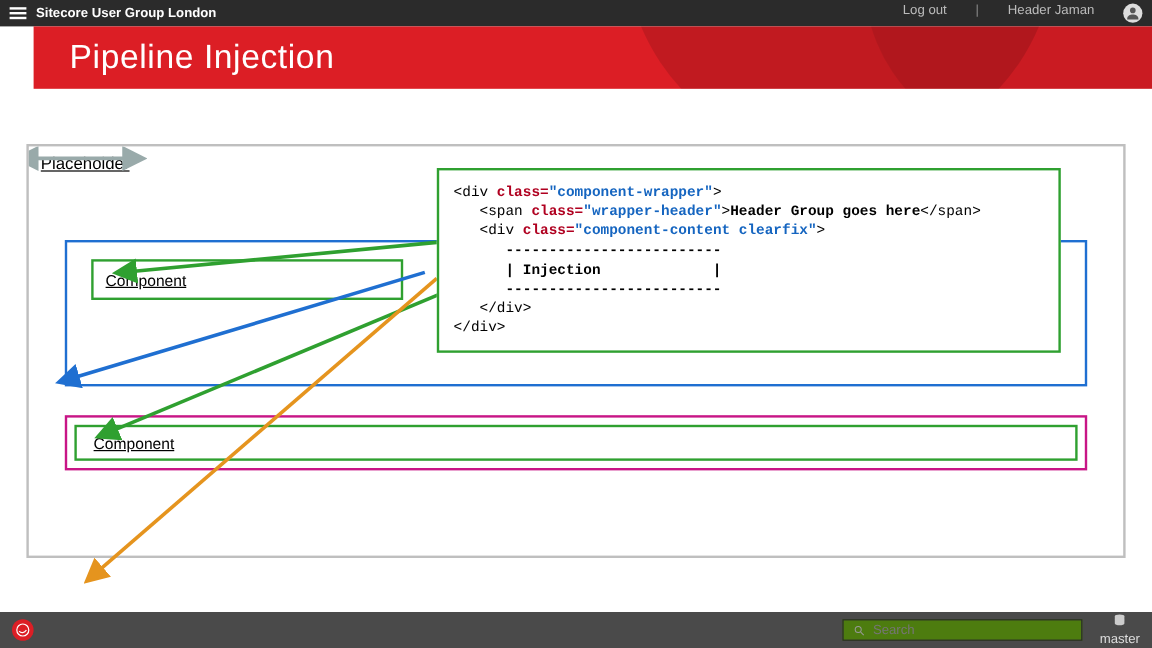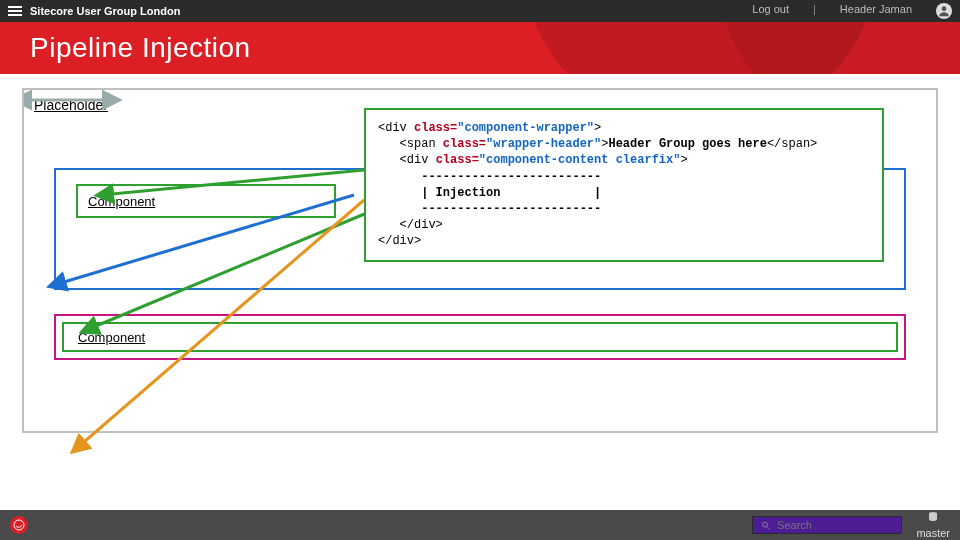--- a/index.html
+++ b/index.html
@@ -10,30 +10,30 @@
   .topbar .hamburger { display:inline-flex; flex-direction:column; justify-content:center; gap:2px; width:14px; height:12px; margin-right:8px; }
   .topbar .hamburger span { display:block; height:2px; background:#fff; }
   .topbar .title { font-weight:600; }
   .topbar .spacer { flex:1; }
   .topbar .right { display:flex; align-items:flex-start; gap:24px; color:#bbb; }
   .topbar .divider { color:#888; }
   .topbar .avatar { width:16px; height:16px; border-radius:50%; background:#ddd; display:flex; align-items:center; justify-content:center; }
   .topbar .avatar svg { width:14px; height:14px; }
 
   
-  .banner { position:relative; height:52px; background:#dc1e25; overflow:hidden; }
+  .banner { position:relative; height:52px; background:#dc1e25; overflow:hidden;margin-left:28px; }
   .banner::before, .banner::after { content:""; position:absolute; border-radius:50%; background:rgba(0,0,0,0.12); }
   .banner::before { width:360px; height:360px; right:80px; top:-250px; }
   .banner::after  { width:280px; height:280px; right:-40px; top:-180px; background:rgba(0,0,0,0.08);}
   .banner h1 { position:relative; color:#fff; font-weight:400; font-size:28px; line-height:52px; padding-left:30px; letter-spacing:0.5px; }
 
   
   .content { position:relative; width:960px; height:436px; padding:14px 22px 0 22px; }
 
-  .placeholder-box { position:relative; border:2px solid #bfbfbf; width:100%; height:345px; padding:6px 10px; }
+  .placeholder-box { position:relative; border:2px solid #bfbfbf; width:100%; height:345px; padding:6px 10px;margin-top:32px; }
   .placeholder-label { font-size:14px; text-decoration:underline; font-weight:500; }
 
   .blue-box { position:absolute; left:30px; right:30px; top:78px; height:122px; border:2px solid #1f6fd1; }
   .green-box { position:absolute; left:52px; top:94px; width:260px; height:34px; border:2px solid #2fa030; display:flex; align-items:center; padding-left:10px; }
   .green-box .lbl { text-decoration:underline; font-size:13px; font-weight:500; }
 
   .magenta-box { position:absolute; left:30px; right:30px; top:224px; height:46px; border:2px solid #c81586; display:flex; align-items:center; padding-left:22px; }
   .magenta-box::after { content:""; position:absolute; inset:6px; border:2px solid #2fa030; pointer-events:none; }
   .magenta-box .lbl { position:relative; z-index:2; text-decoration:underline; font-size:13px; font-weight:500; }
 
@@ -46,21 +46,21 @@
   .tok-text  { color:#000; font-weight:700; }
 
   
   .arrows { position:absolute; left:0; top:0; width:916px; height:370px; pointer-events:none; z-index:5; }
 
   
   .footer { position:absolute; left:0; bottom:0; width:960px; height:30px; background:#4a4a4a; display:flex; align-items:center; padding:0 10px; gap:14px; }
   .footer .logo { width:18px; height:18px; border-radius:50%; background:#dc1e25; display:flex; align-items:center; justify-content:center; }
   .footer .logo svg { width:12px; height:12px; }
   .footer .spacer { flex:1; }
-  .footer .search { display:flex; align-items:center; gap:6px; background:#4c1d95; border:1px solid #2a2a2a; padding:2px 8px; color:#999; font-size:11px; width:150px; }
+  .footer .search { display:flex; align-items:center; gap:6px; background:#4d7c0f; border:1px solid #2a2a2a; padding:2px 8px; color:#999; font-size:11px; width:200px; }
   .footer .search input { background:transparent; border:none; color:#ccc; font-size:11px; outline:none; width:100%; }
   .footer .dbicon { display:flex; align-items:center; gap:4px; color:#ddd; font-size:11px;flex-direction:column; }
 </style>
 </head>
 <body>
 
 <div class="topbar">
   <span class="hamburger">
       <span></span>
       <span></span>

